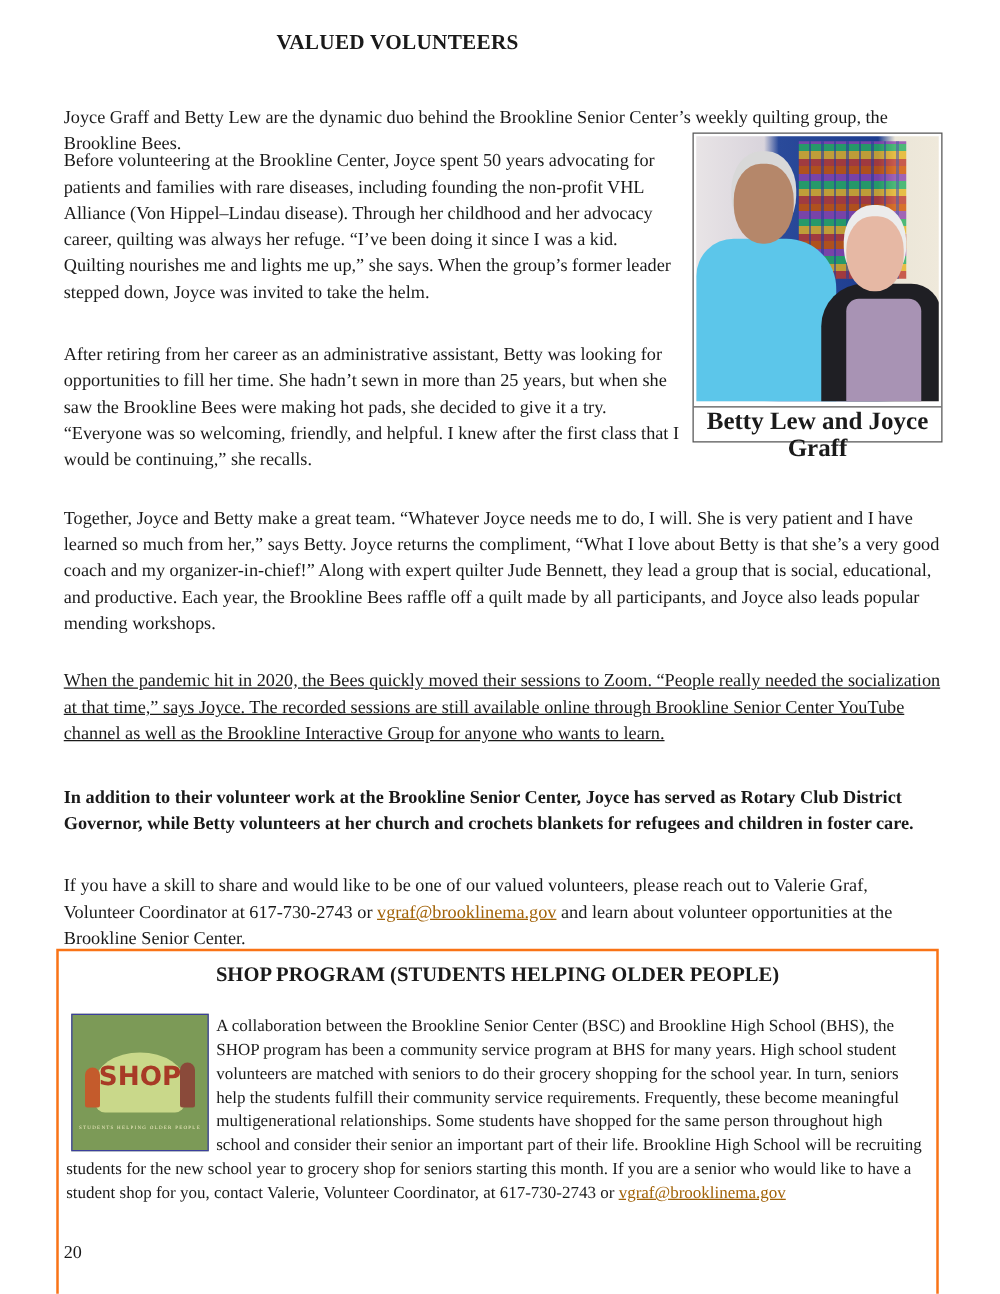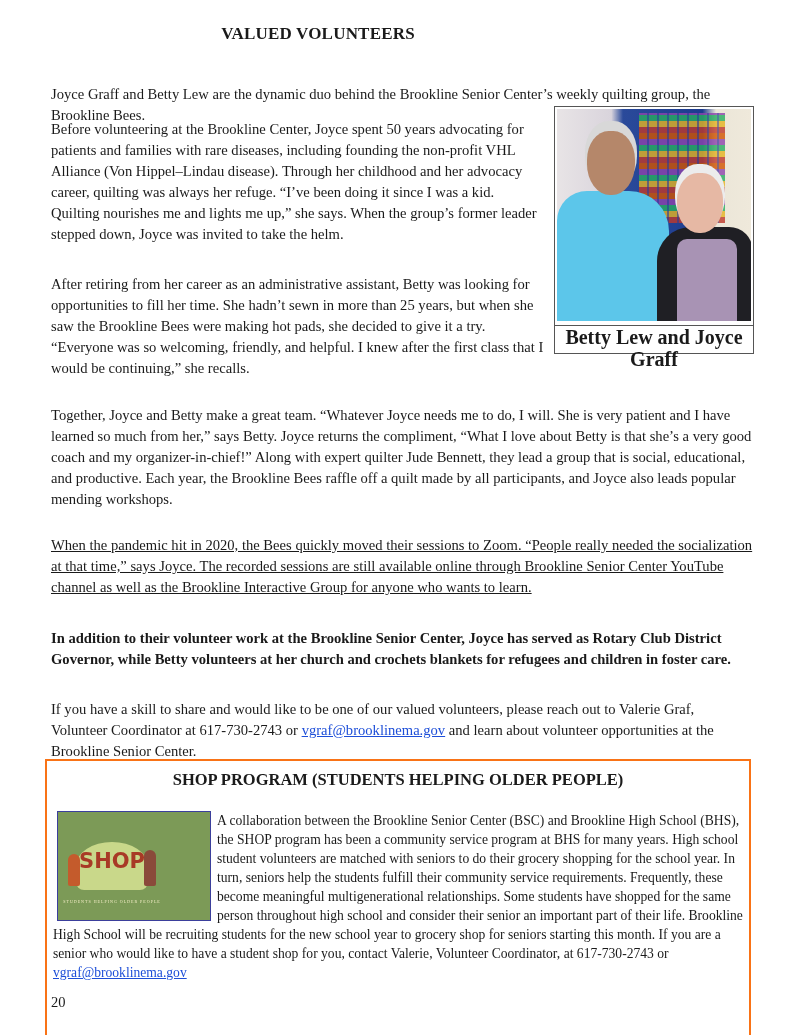--- a/index.html
+++ b/index.html
@@ -62,21 +62,21 @@
     .shop-box {
       position: absolute; left: 45px; top: 759px; width: 706px; height: 286px;
       border: 2px solid #f97316; box-sizing: border-box;
     }
     .shop-title {
       position: absolute; top: 9px; left: 0; width: 100%; text-align: center;
       font-weight: bold; font-size: 16.5px;
     }
     .shop-logo {
       float: left; width: 108px; height: 108px; margin: 0 6px 0 4px;
-      background: #7c9a57; border: 1px solid #3b3f9c; position: relative; padding-left: 44px;
+      background: #7c9a57; border: 1px solid #3b3f9c; position: relative;
     }
     .shop-logo .mound {
       position: absolute; left: 18px; top: 30px; width: 72px; height: 48px;
       background: #c9d88a; border-radius: 50% 50% 8px 8px;
     }
     .shop-logo .word {
       position: absolute; left: 0; top: 40px; width: 108px; text-align: center;
       font-family: "DejaVu Sans", sans-serif; font-weight: bold; font-size: 21px; color: #a83a26;
     }
     .shop-logo .tagline {
@@ -89,21 +89,21 @@
     }
     .shop-logo .elder {
       position: absolute; left: 86px; top: 38px; width: 12px; height: 36px;
       background: #8a4a3a; border-radius: 6px 6px 2px 2px;
     }
     .shop-body {
       position: absolute; left: 6px; top: 50px; width: 690px;
       font-size: 13.6px; line-height: 19px;
     }
     .shop-body p { margin: 0; }
-    a.mail { color: #1d4ed8; text-decoration: underline; }
+    a.mail { color: #a16207; text-decoration: underline; }
     .page-number {
       position: absolute; left: 51px; top: 994px; font-size: 14.5px;
     }
   </style>
 </head>
 <body>
 
 <div class="page-title">VALUED VOLUNTEERS</div>
 
 <p class="p wide" style="top:68px;">Joyce Graff and Betty Lew are the dynamic duo behind the Brookline Senior Center’s weekly quilting group, the Brookline Bees.</p>

